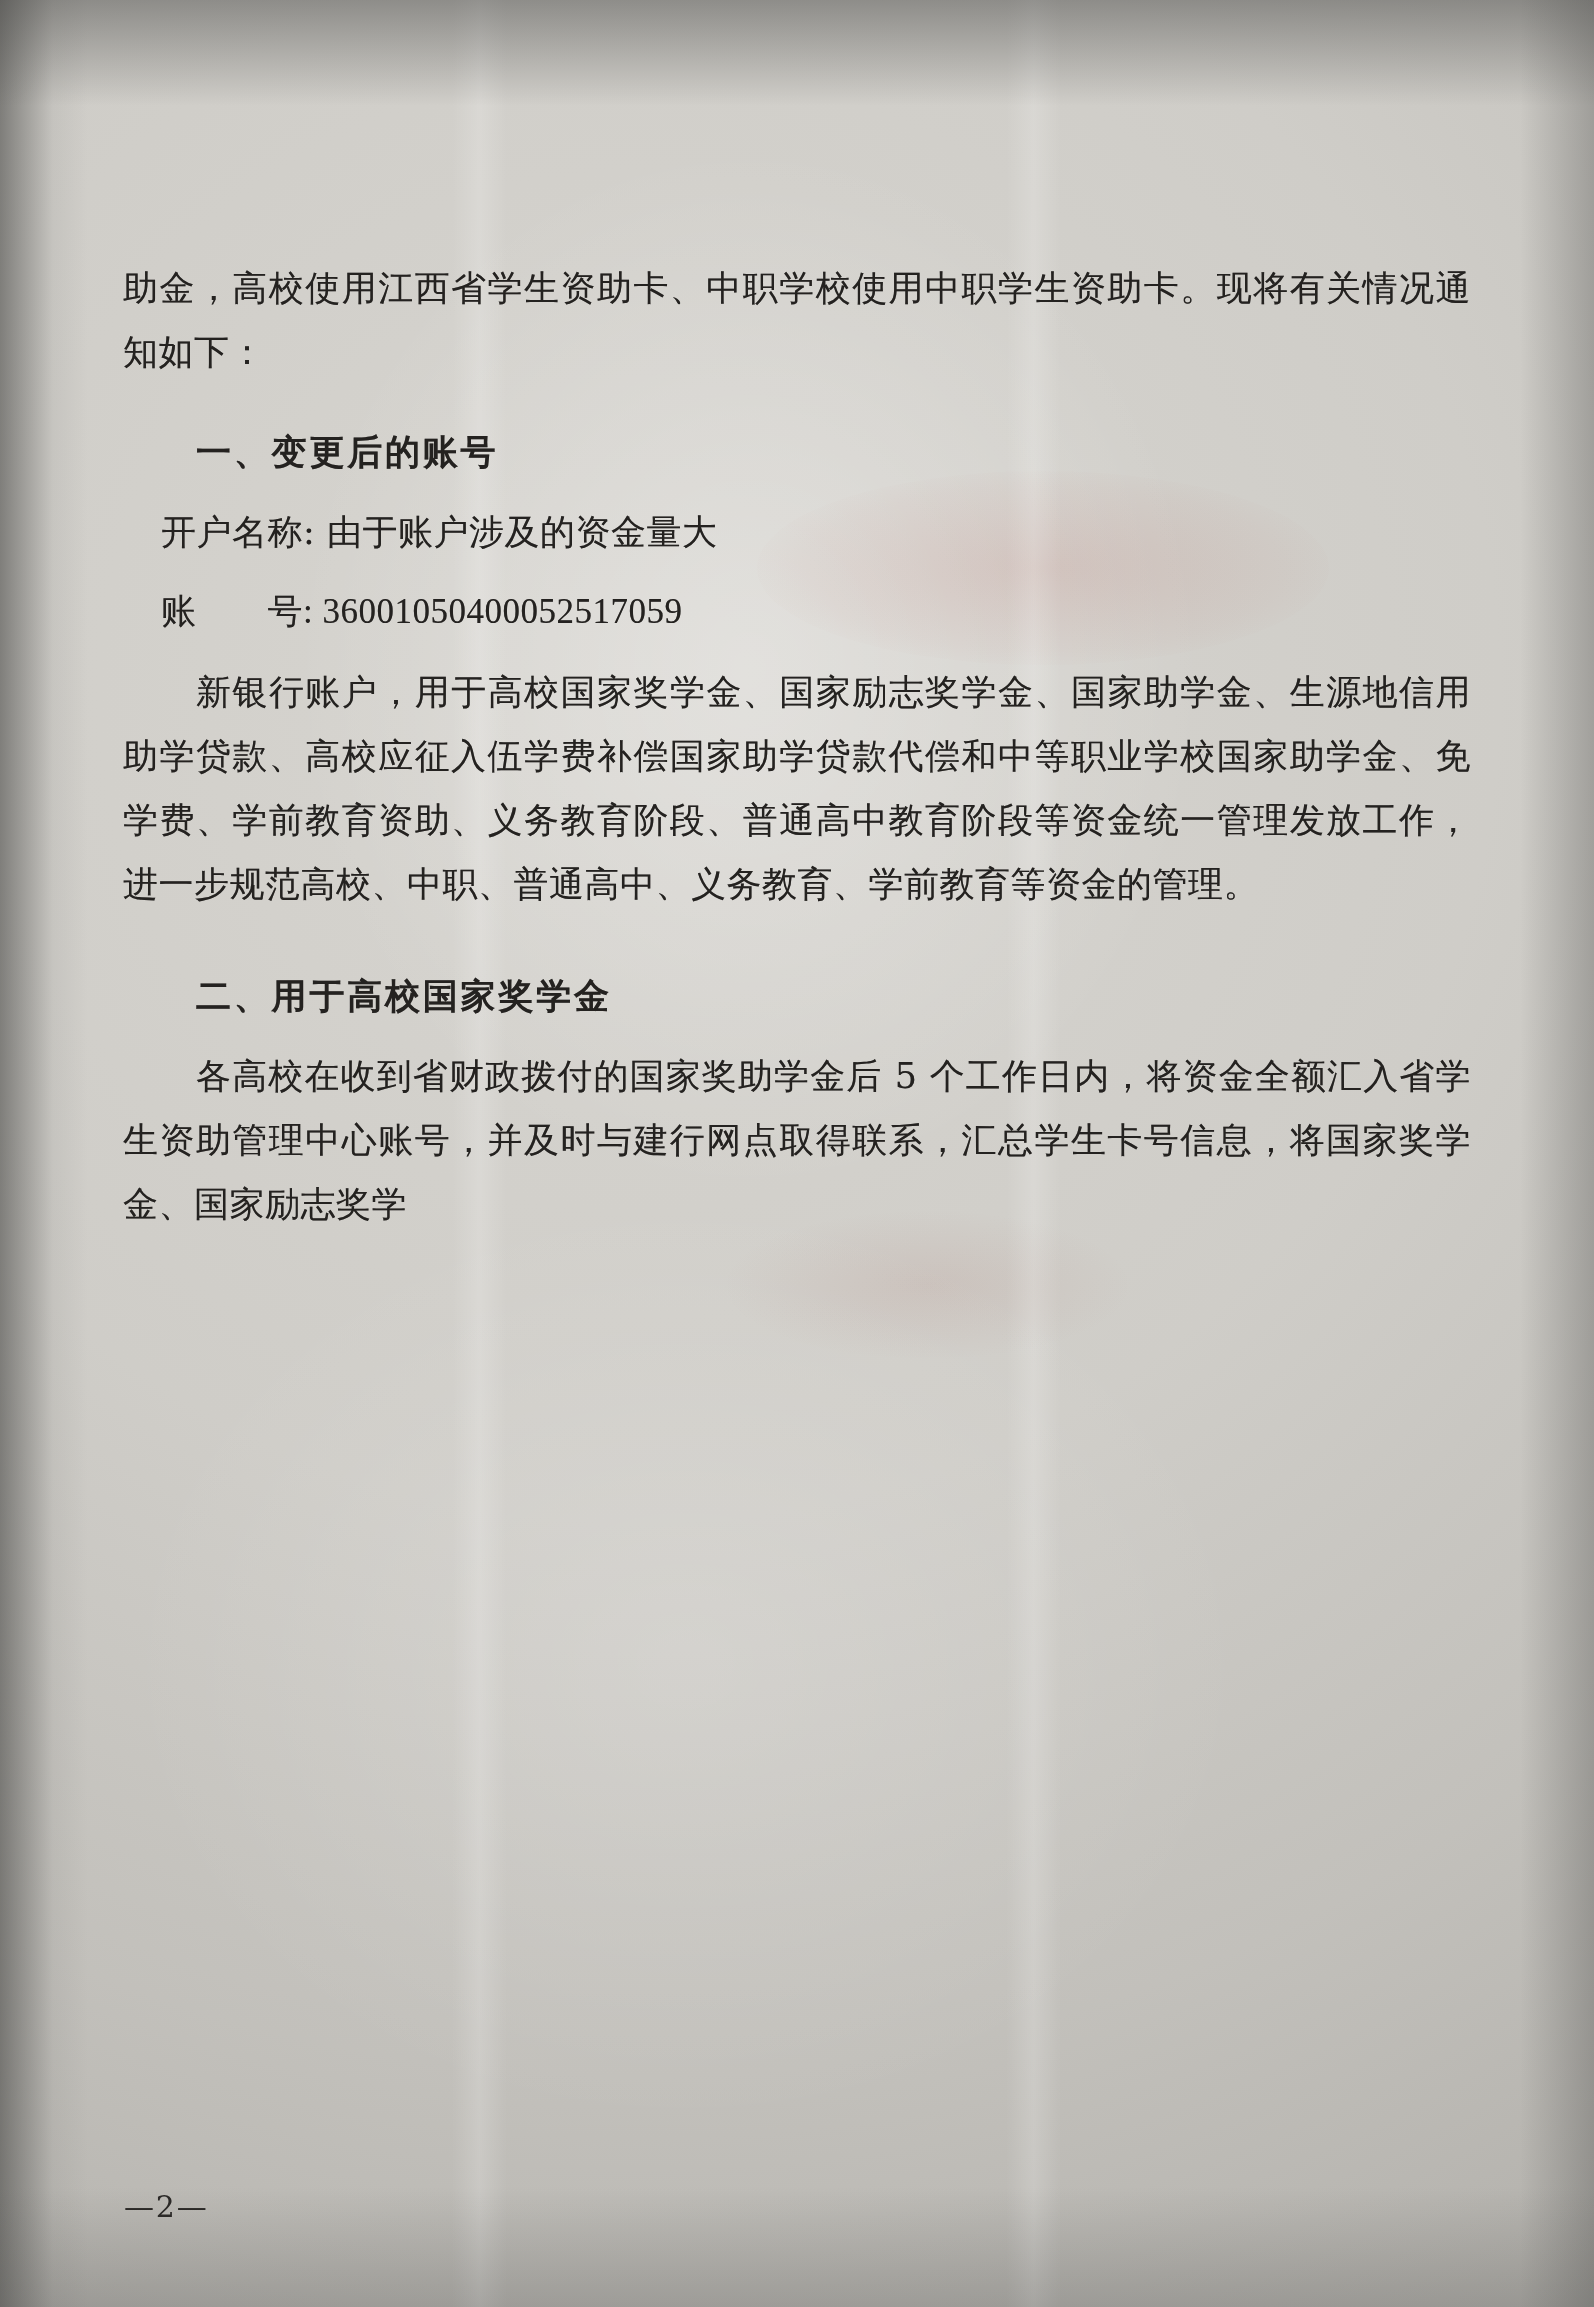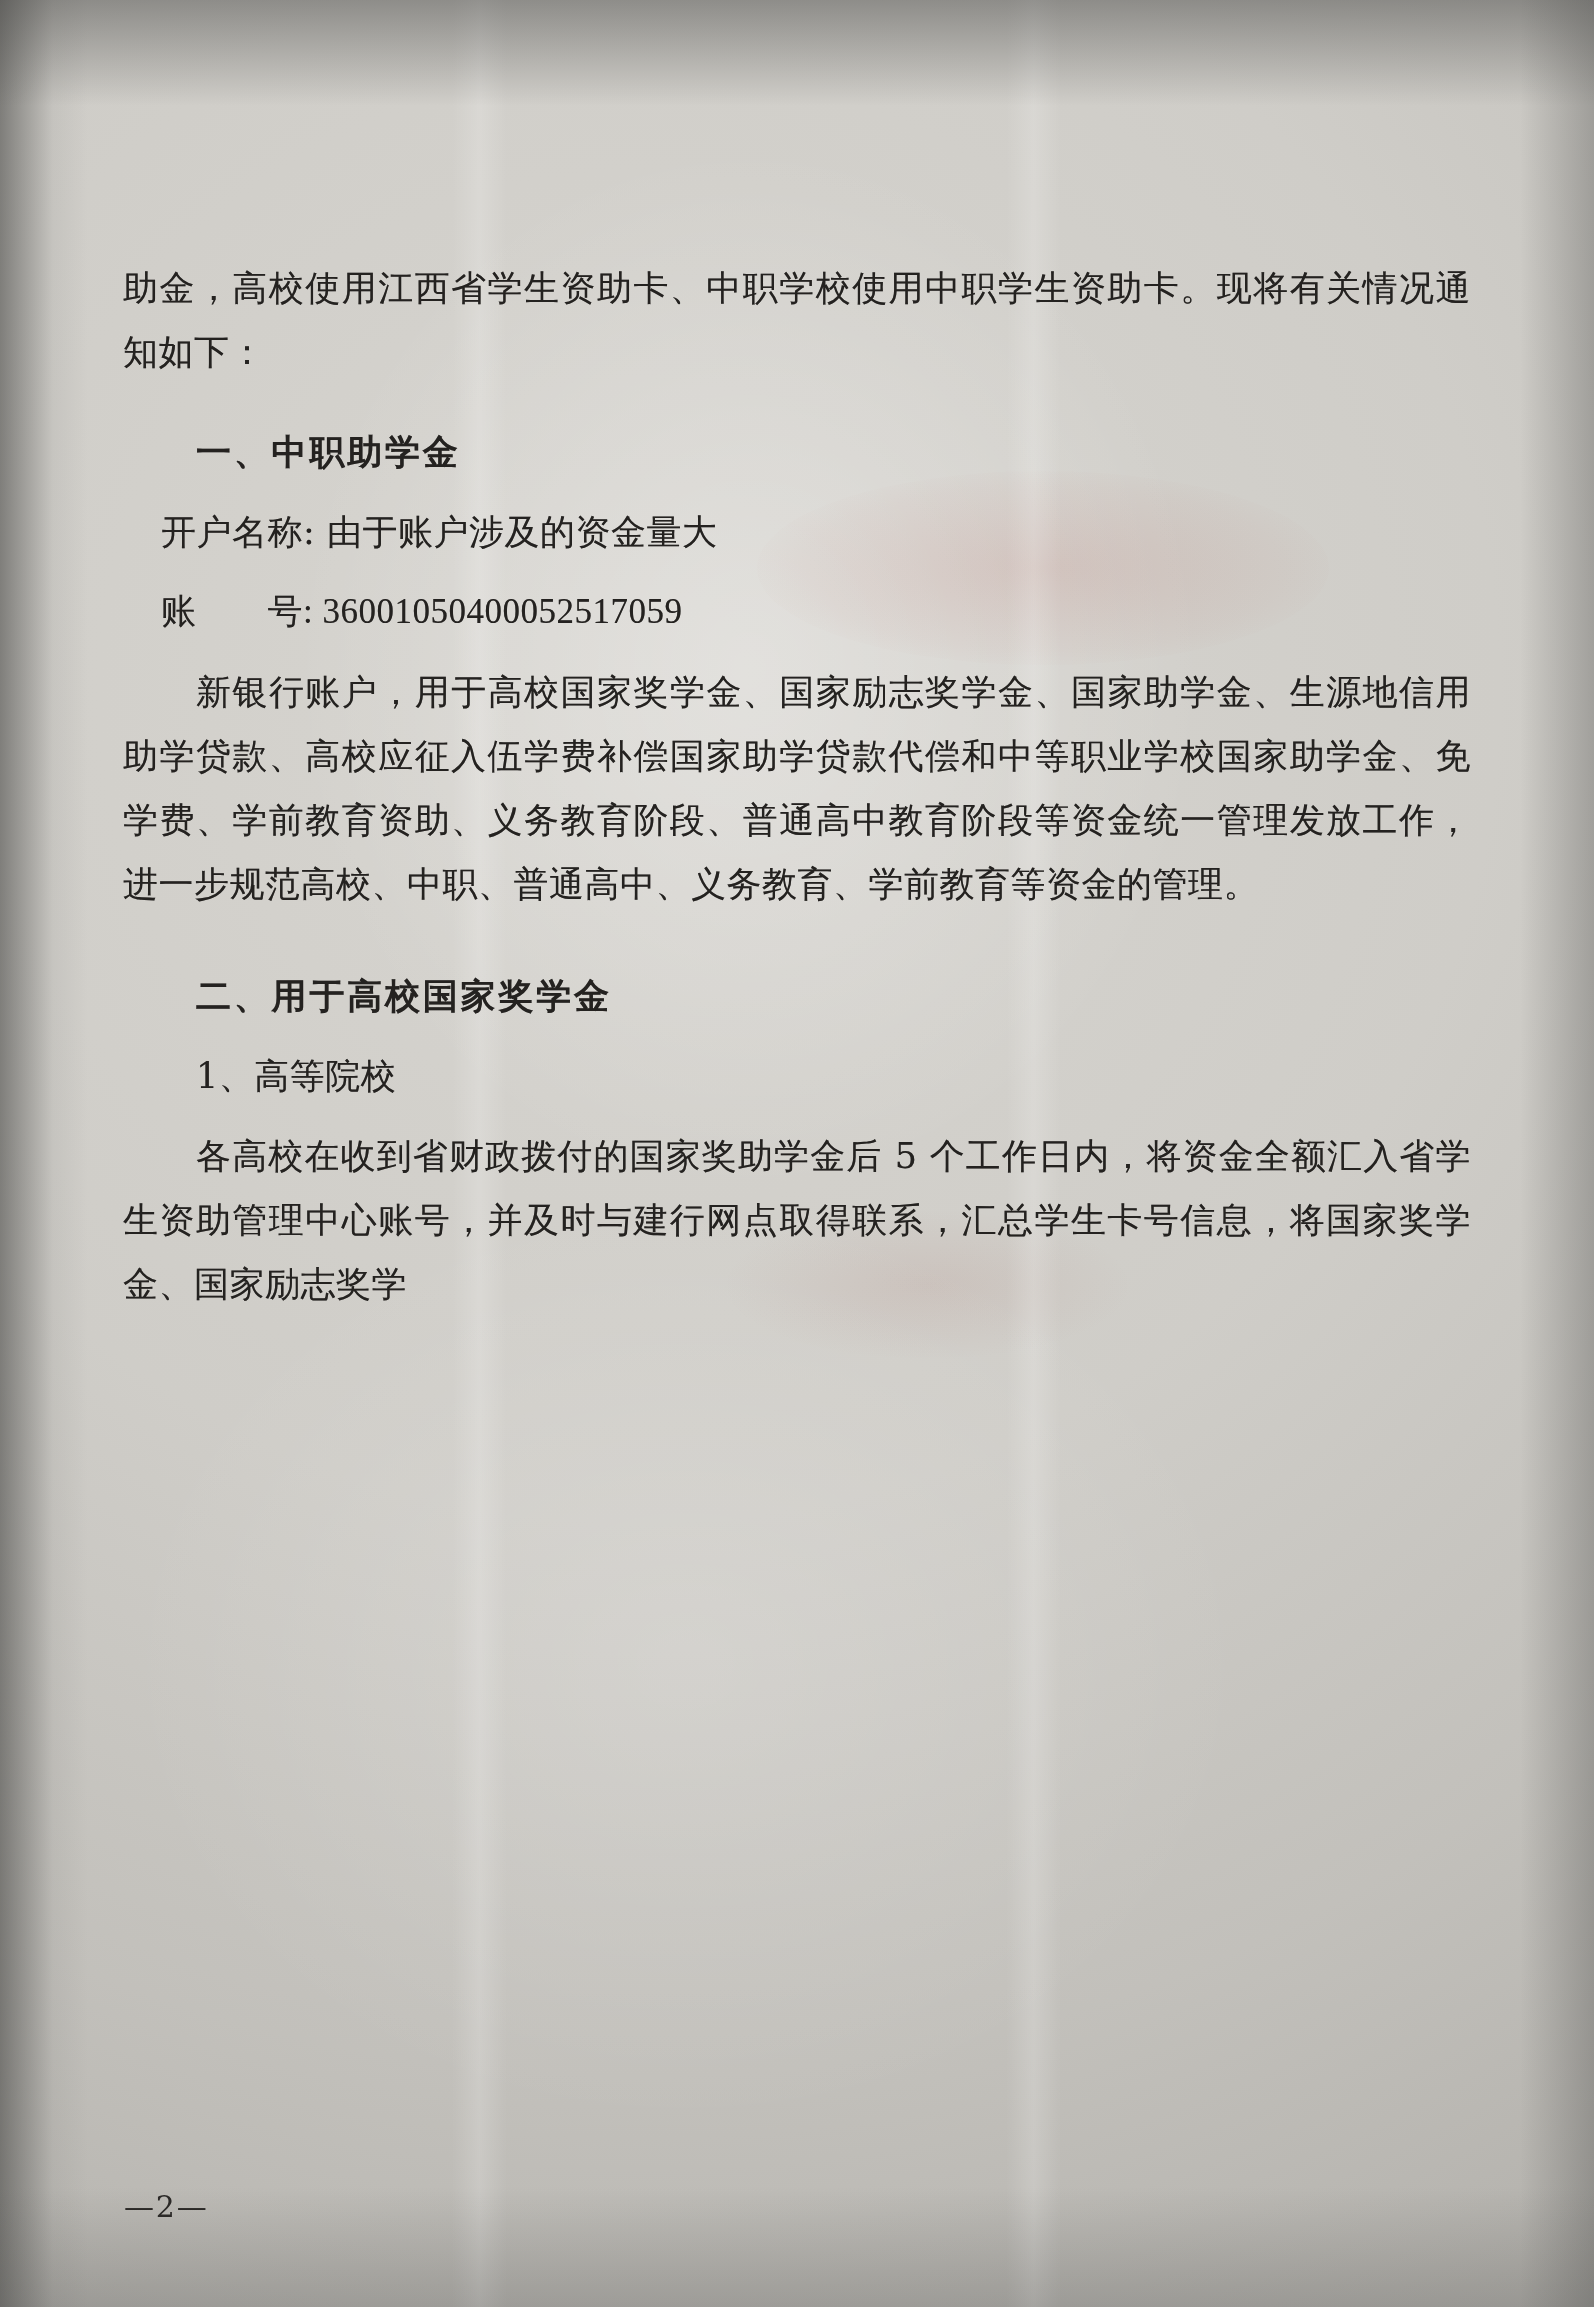--- a/index.html
+++ b/index.html
@@ -152,37 +152,36 @@
   <div class="shade-top"></div>
   <div class="shade-right"></div>
   <div class="shade-bottom"></div>
 
   <div class="content">
 
     <p>助金，高校使用江西省学生资助卡、中职学校使用中职学生资助卡。现将有关情况通知如下：</p>
 
     <div class="gap-sm"></div>
 
-    <p class="heading">一、中职助学金</p>
+    <p class="heading">一、变更后的账号</p>
 
     <p class="kv">开户名称: 由于账户涉及的资金量大</p>
 
 
     <p class="kv acct-num">账　　号: 36001050400052517059</p>
 
     <p class="indent2">新银行账户，用于高校国家奖学金、国家励志奖学金、国家助学金、生源地信用助学贷款、高校应征入伍学费补偿国家助学贷款代偿和中等职业学校国家助学金、免学费、学前教育资助、义务教育阶段、普通高中教育阶段等资金统一管理发放工作，进一步规范高校、中职、普通高中、义务教育、学前教育等资金的管理。</p>
 
     <div class="gap-md"></div>
 
 
     <div class="gap-md"></div>
 
     <p class="heading">二、用于高校国家奖学金</p>
 
-    <p class="indent2">1、高等院校</p>
 
     <p class="indent2">各高校在收到省财政拨付的国家奖助学金后 5 个工作日内，将资金全额汇入省学生资助管理中心账号，并及时与建行网点取得联系，汇总学生卡号信息，将国家奖学金、国家励志奖学</p>
 
   </div>
 
   <div class="page-number">—2—</div>
 </div>
 
 
 </body></html>

